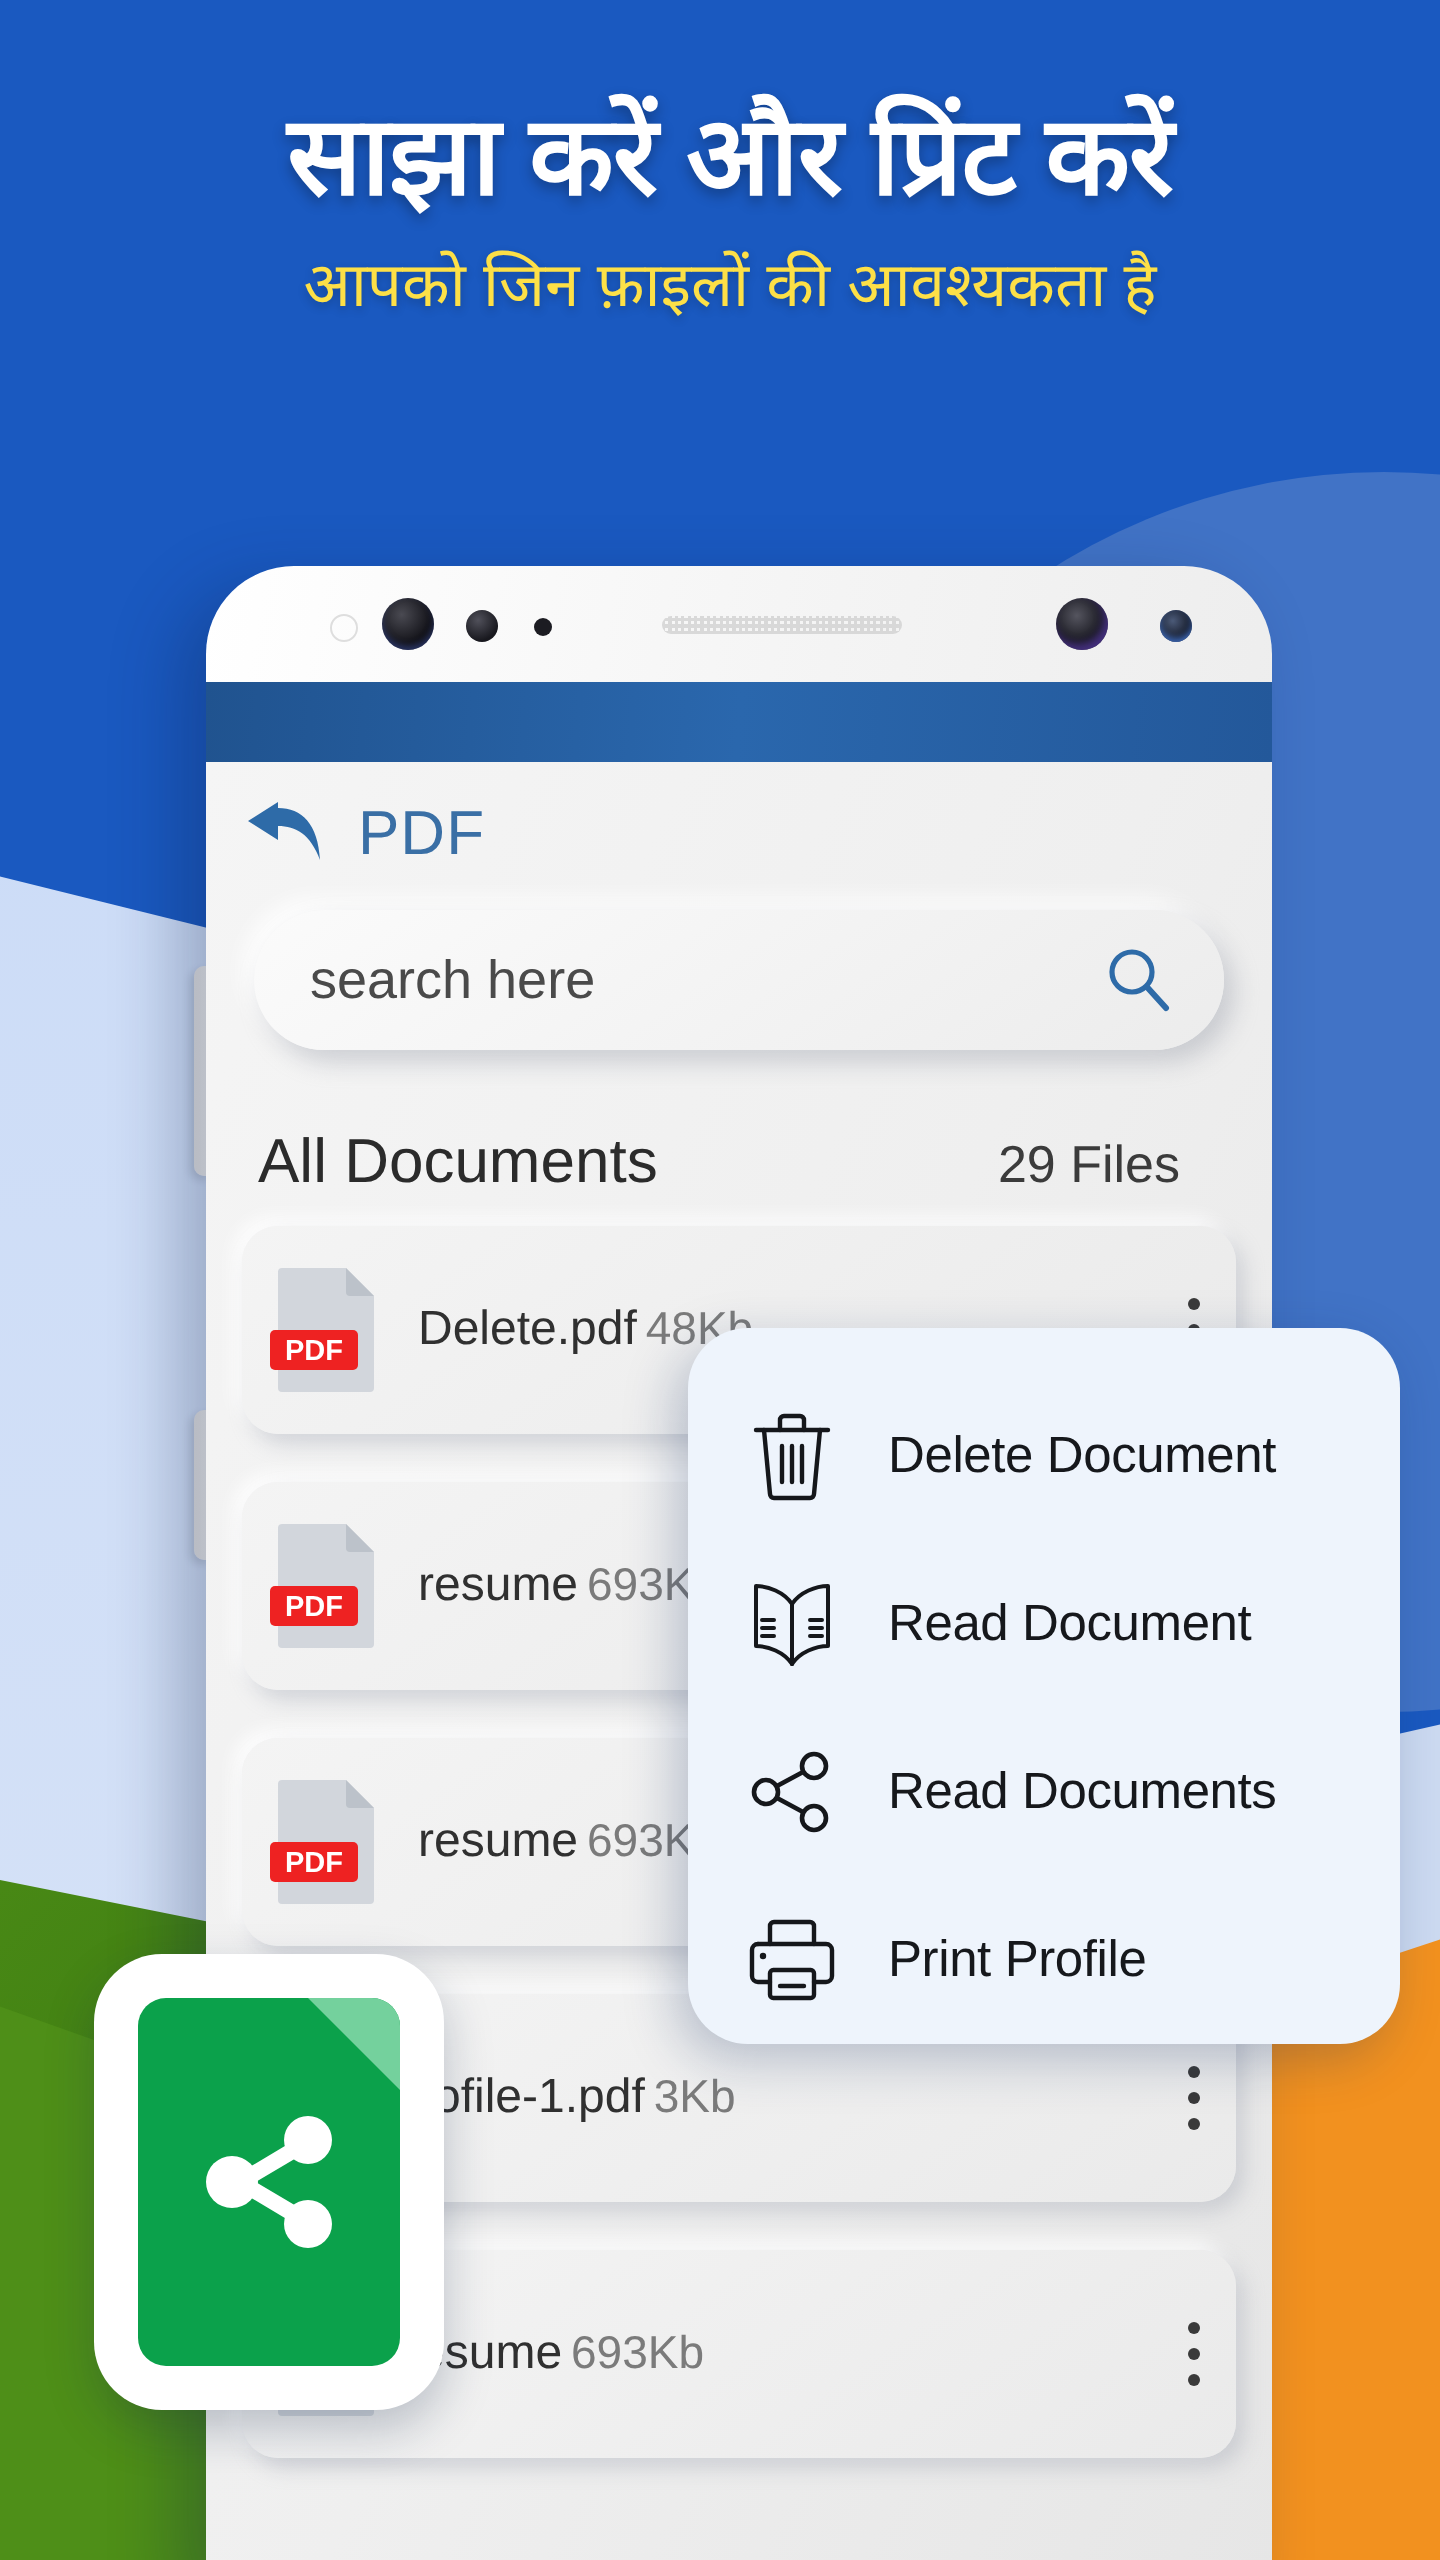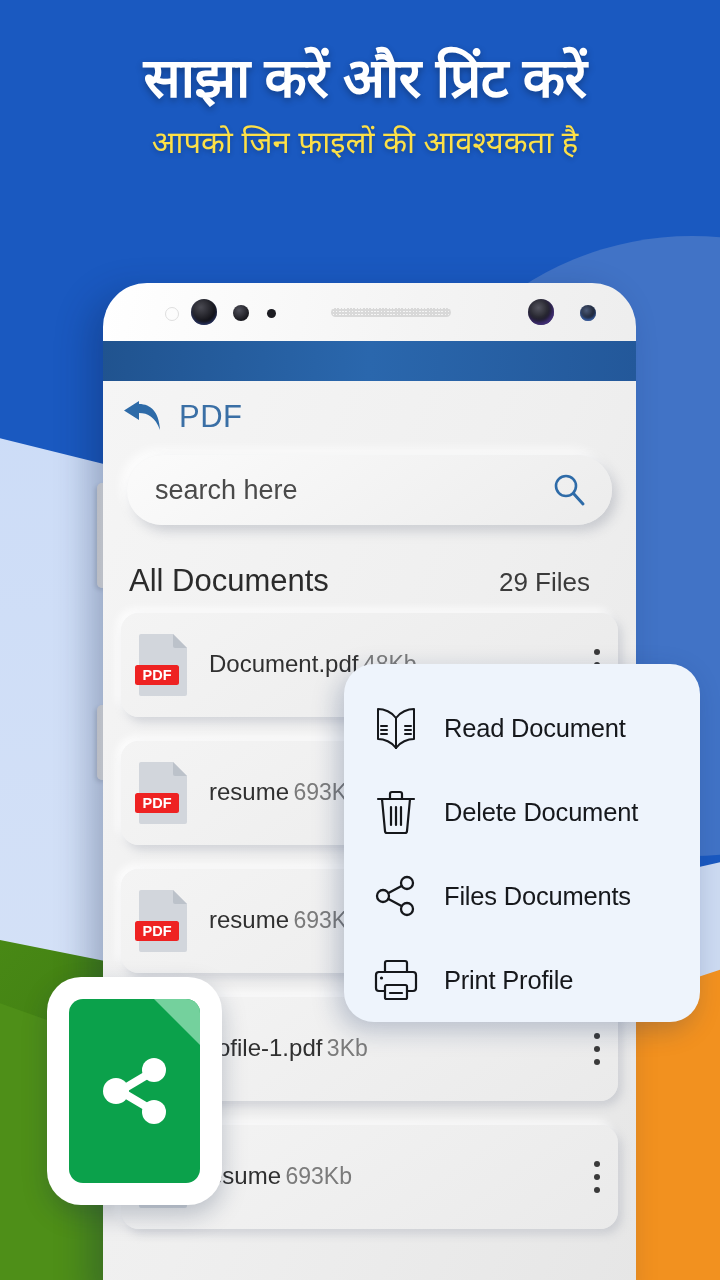--- a/index.html
+++ b/index.html
@@ -337,21 +337,21 @@
         <div class="file-row">
           <span class="pdf-icon">
             <svg viewBox="0 0 56 66" width="56" height="66">
               <path d="M4 2 H38 L52 16 V62 a2 2 0 0 1 -2 2 H6 a2 2 0 0 1 -2 -2 V4 a2 2 0 0 1 2 -2 Z" fill="#d2d6dc"></path>
               <path d="M38 2 L52 16 H40 a2 2 0 0 1 -2 -2 Z" fill="#bcc2ca"></path>
               <rect x="0" y="33" width="44" height="20" rx="2.5" fill="#ee2222"></rect>
               <text x="22" y="48" font-family="Liberation Sans, sans-serif" font-size="14.5" font-weight="bold" fill="#ffffff" text-anchor="middle">PDF</text>
             </svg>
           </span>
           <span class="file-meta">
-            <span class="file-name">Document.pdf</span>
+            <span class="file-name">Delete.pdf</span>
             <span class="file-size">48Kb</span>
           </span>
           <span class="dots">
               <i></i>
               <i></i>
               <i></i>
             </span>
         </div>
 
         <div class="file-row">
@@ -435,57 +435,57 @@
         </div>
 
       </div>
     </div>
   </div>
 
   <div class="key k1"></div>
   <div class="key k2"></div>
 
   <div class="popup">
+
+    <div class="popup-item">
+      <span class="popup-icon">
+        <svg viewBox="0 0 52 52" width="52" height="52" fill="none" stroke="#15171b" stroke-width="2.2" stroke-linejoin="round" stroke-linecap="round">
+          <path d="M8 13 h36"></path>
+          <path d="M20 13 V8 a2 2 0 0 1 2 -2 h8 a2 2 0 0 1 2 2 v5"></path>
+          <path d="M12 13 L15 45 a2 2 0 0 0 2 2 h18 a2 2 0 0 0 2 -2 L40 13"></path>
+          <path d="M21 21 v18 M26 21 v18 M31 21 v18"></path>
+        </svg>
+      </span>
+      <span class="popup-label">Delete Document</span>
+    </div>
 
     <div class="popup-item">
       <span class="popup-icon">
         <svg viewBox="0 0 52 52" width="52" height="52" fill="none" stroke="#15171b" stroke-width="2" stroke-linejoin="round" stroke-linecap="round">
           <path d="M26 16 L26 46"></path>
           <path d="M26 16 C22 10 14 7 8 7 L8 37 C14 37 22 40 26 46"></path>
           <path d="M26 16 C30 10 38 7 44 7 L44 37 C38 37 30 40 26 46"></path>
           <path d="M11 24 h6 M11 28 h6 M11 32 h6"></path>
           <path d="M35 24 h6 M35 28 h6 M35 32 h6"></path>
         </svg>
       </span>
       <span class="popup-label">Read Document</span>
     </div>
 
     <div class="popup-item">
       <span class="popup-icon">
-        <svg viewBox="0 0 52 52" width="52" height="52" fill="none" stroke="#15171b" stroke-width="2.2" stroke-linejoin="round" stroke-linecap="round">
-          <path d="M8 13 h36"></path>
-          <path d="M20 13 V8 a2 2 0 0 1 2 -2 h8 a2 2 0 0 1 2 2 v5"></path>
-          <path d="M12 13 L15 45 a2 2 0 0 0 2 2 h18 a2 2 0 0 0 2 -2 L40 13"></path>
-          <path d="M21 21 v18 M26 21 v18 M31 21 v18"></path>
-        </svg>
-      </span>
-      <span class="popup-label">Delete Document</span>
-    </div>
-
-    <div class="popup-item">
-      <span class="popup-icon">
         <svg viewBox="0 0 52 52" width="52" height="52" fill="none" stroke="#15171b" stroke-width="2.3" stroke-linecap="round">
           <circle cx="37" cy="13" r="6"></circle>
           <circle cx="13" cy="26" r="6"></circle>
           <circle cx="37" cy="39" r="6"></circle>
           <path d="M18.5 23 L31.5 16"></path>
           <path d="M18.5 29 L31.5 36"></path>
         </svg>
       </span>
-      <span class="popup-label">Files Documents</span>
+      <span class="popup-label">Read Documents</span>
     </div>
 
     <div class="popup-item">
       <span class="popup-icon">
         <svg viewBox="0 0 52 52" width="52" height="52" fill="none" stroke="#15171b" stroke-width="2.2" stroke-linejoin="round" stroke-linecap="round">
           <path d="M15 18 V9 a2 2 0 0 1 2 -2 h18 a2 2 0 0 1 2 2 v9"></path>
           <path d="M9 18 h34 a3 3 0 0 1 3 3 v13 a3 3 0 0 1 -3 3 h-6"></path>
           <path d="M15 37 H9 a3 3 0 0 1 -3 -3 V21 a3 3 0 0 1 3 -3"></path>
           <rect x="15" y="31" width="22" height="14" rx="1.6"></rect>
           <path d="M20 39 h12"></path>

